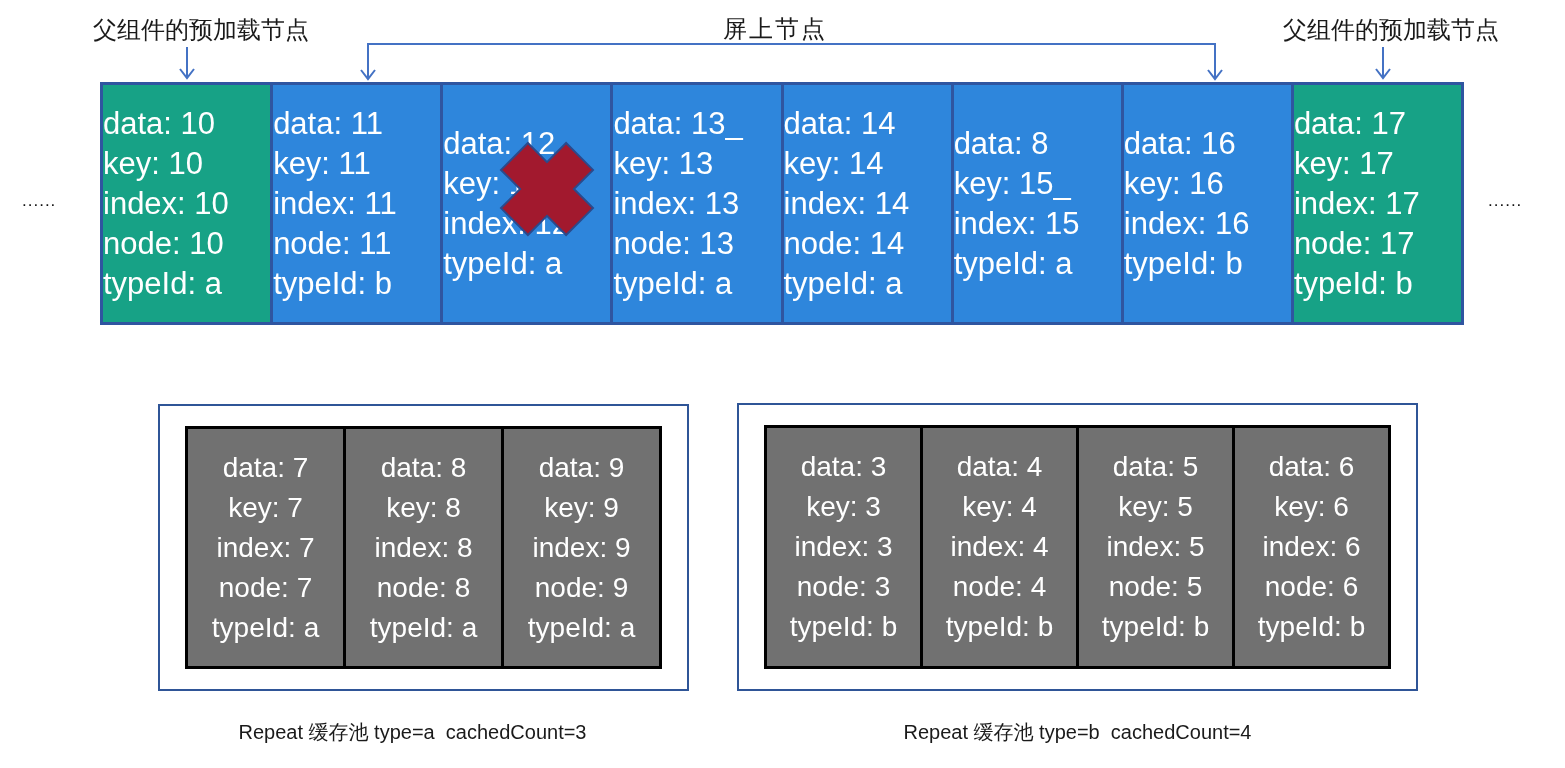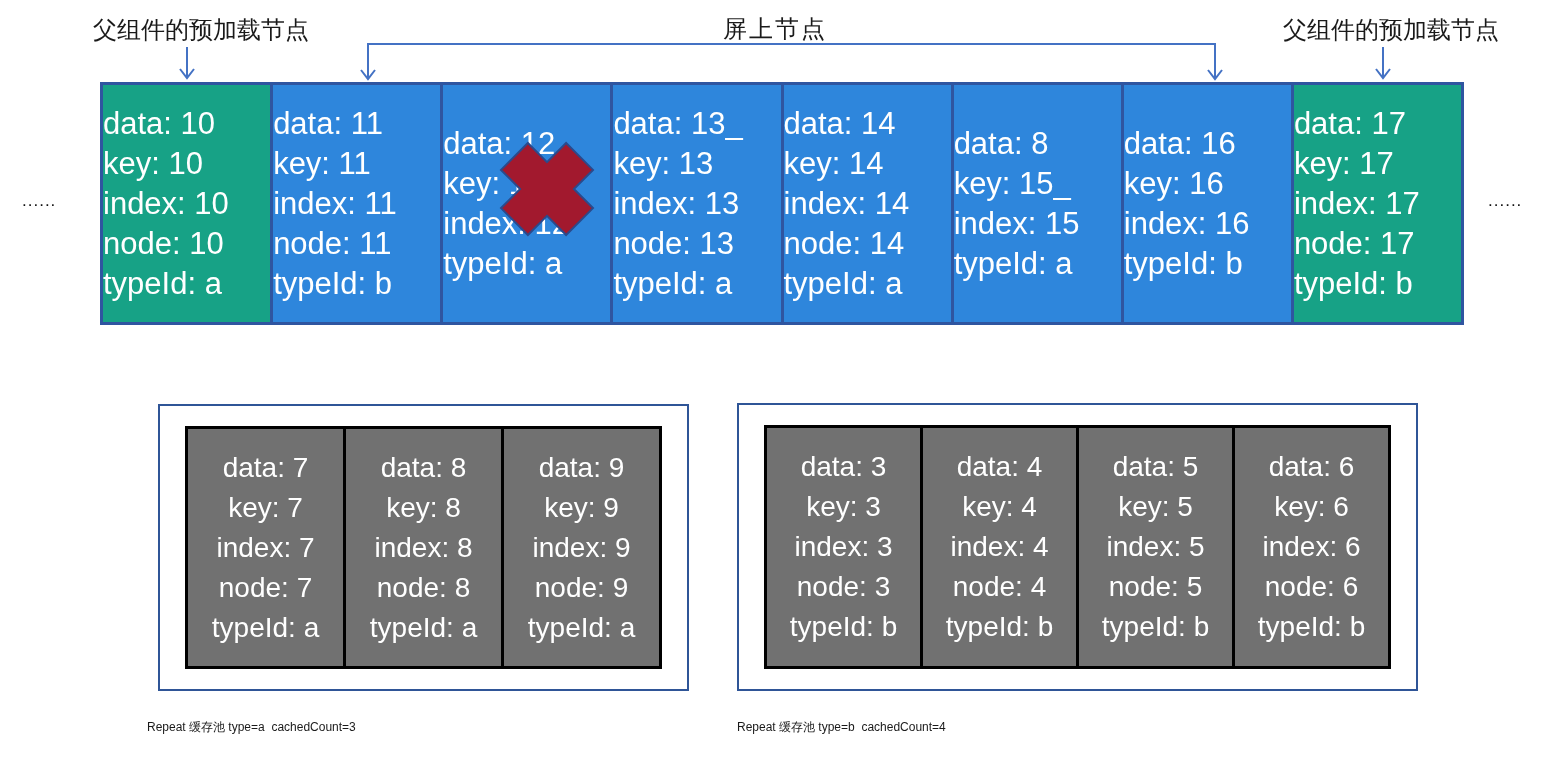--- a/index.html
+++ b/index.html
@@ -37,21 +37,21 @@
   .pool-b{left:737px;top:403px;width:681px;height:288px;}
   .pool-inner{position:absolute;left:25px;right:25px;top:20px;bottom:20px;display:flex;}
   .pool-cell{
     flex:1;background:var(--pool_cell_gray);
     border:3px solid var(--pool_cell_border);margin-left:-3px;
     display:flex;flex-direction:column;justify-content:center;align-items:center;
     color:#fff;font-size:28px;line-height:40px;text-align:center;box-sizing:border-box;
   }
   .pool-cell:first-child{margin-left:0;}
 
-  .caption{position:absolute;top:719px;font-size:12px;color:#1a1a1a;white-space:pre;}
+  .caption{position:absolute;top:719px;font-size:20px;color:#1a1a1a;text-align:center;white-space:pre;}
   .cap-a{left:147px;width:531px;}
   .cap-b{left:737px;width:681px;}
 </style>
 </head>
 <body>
 
 <div class="stage">
 
   <div class="label lbl-left">父组件的预加载节点</div>
   <div class="label lbl-onscreen">屏上节点</div>

